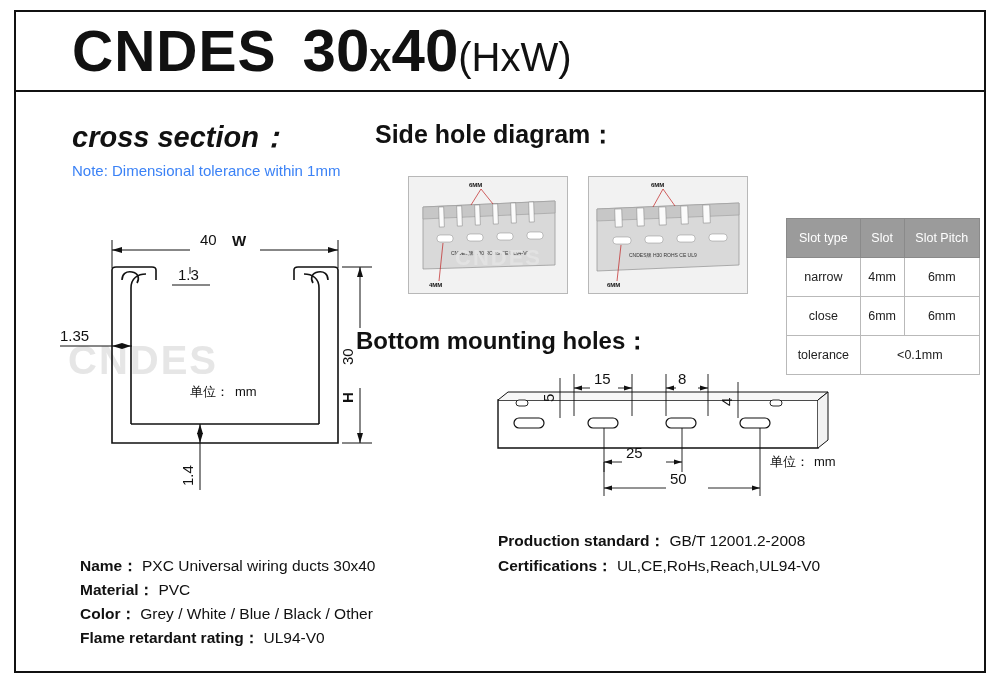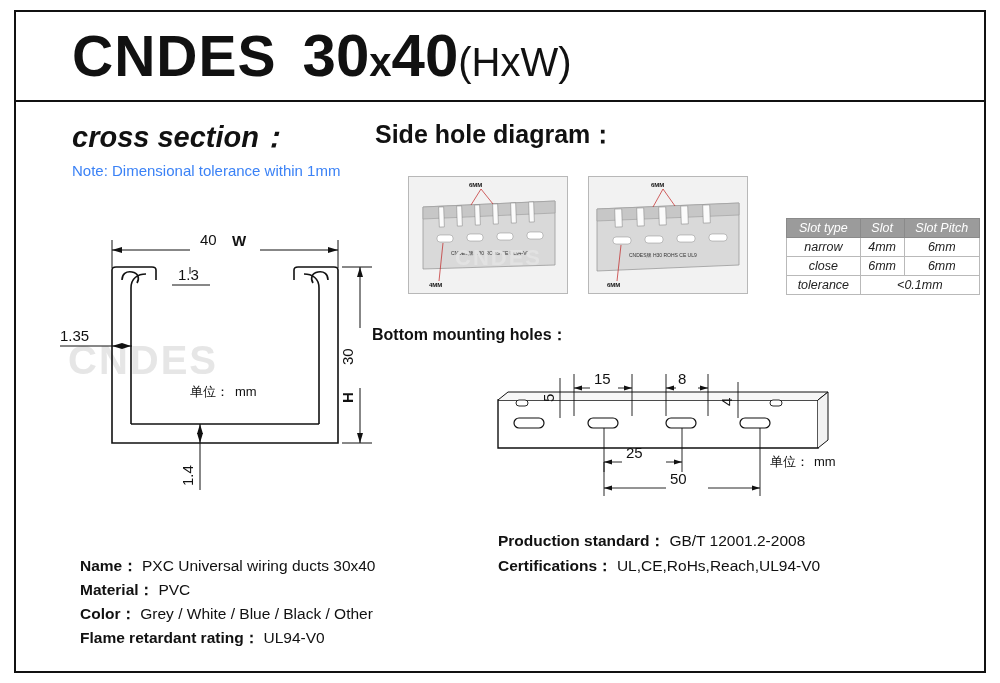--- a/index.html
+++ b/index.html
@@ -1,47 +1,47 @@
 <!DOCTYPE html>
 <html><head>
 <meta charset="utf-8">
 <style>
   html,body{margin:0;padding:0;background:#ffffff;}
   body{width:1000px;height:683px;font-family:"Liberation Sans",sans-serif;color:#111;position:relative;overflow:hidden;}
   .page{position:absolute;left:0;top:0;width:1000px;height:683px;background:#fff;}
   .outer-frame{position:absolute;left:14px;top:10px;width:972px;height:663px;border:2px solid #111;box-sizing:border-box;}
-  .title-band{position:absolute;left:14px;top:10px;width:972px;height:92px;border-bottom:2px solid #111;box-sizing:border-box;display:flex;align-items:center;}
+  .title-band{position:absolute;left:14px;top:10px;width:972px;height:82px;border-bottom:2px solid #111;box-sizing:border-box;display:flex;align-items:center;}
   .title-text{margin-left:58px;white-space:nowrap;}
   .t-brand{font-size:57px;font-weight:bold;letter-spacing:1px;}
   .t-gap{display:inline-block;width:26px;}
   .t-dim{font-size:60px;font-weight:bold;}
   .t-x{font-size:40px;font-weight:bold;}
   .t-hxw{font-size:40px;font-weight:normal;}
 
   .h-cross{position:absolute;left:72px;top:118px;font-size:29px;font-weight:bold;font-style:italic;}
   .note{position:absolute;left:72px;top:160px;font-size:15px;color:#3b82f6;line-height:21px;text-align:left;width:320px;}
 
   .h-side{position:absolute;left:375px;top:118px;font-size:25px;font-weight:bold;}
-  .h-bottom{position:absolute;left:372px;top:325px;font-size:16px;font-weight:bold;}
+  .h-bottom{position:absolute;left:356px;top:325px;font-size:24px;font-weight:bold;}
 
   
   .cross-wrap{position:absolute;left:60px;top:228px;width:330px;height:290px;}
   .wm{position:absolute;font-family:"Liberation Sans",sans-serif;font-weight:bold;color:#e6e6e6;letter-spacing:2px;user-select:none;}
   .wm1{left:68px;top:338px;font-size:40px;}
   .wm2{left:578px;top:418px;font-size:30px;color:#ececec;}
   .wm3{left:455px;top:245px;font-size:22px;color:#e2e2e2;}
 
   
   .photo{position:absolute;border:1px solid #b8b8b8;background:#f2f2f2;box-sizing:border-box;}
   .photo1{left:408px;top:176px;width:160px;height:118px;}
   .photo2{left:588px;top:176px;width:160px;height:118px;}
 
   
   .slot-table{position:absolute;left:786px;top:218px;width:194px;border:1.5px solid #e03030;border-collapse:collapse;font-size:12.5px;}
-  .slot-table td,.slot-table th{border:1px solid #b9b9b9;text-align:center;padding:2px 3px;color:#222;font-style:italic;}
+  .slot-table td,.slot-table th{border:1px solid #b9b9b9;text-align:center;padding:12px 3px;color:#222;}
   .slot-table thead th{background:#9b9b9b;color:#fff;font-weight:normal;border:1px solid #8a8a8a;}
 
   
   .bottom-wrap{position:absolute;left:470px;top:370px;width:460px;height:150px;}
 
   
   .specs-left{position:absolute;left:80px;top:554px;font-size:15.5px;line-height:24px;}
   .specs-right{position:absolute;left:498px;top:528px;font-size:15.5px;line-height:25px;}
   .lbl{font-weight:bold;}
   .val{font-weight:normal;}

